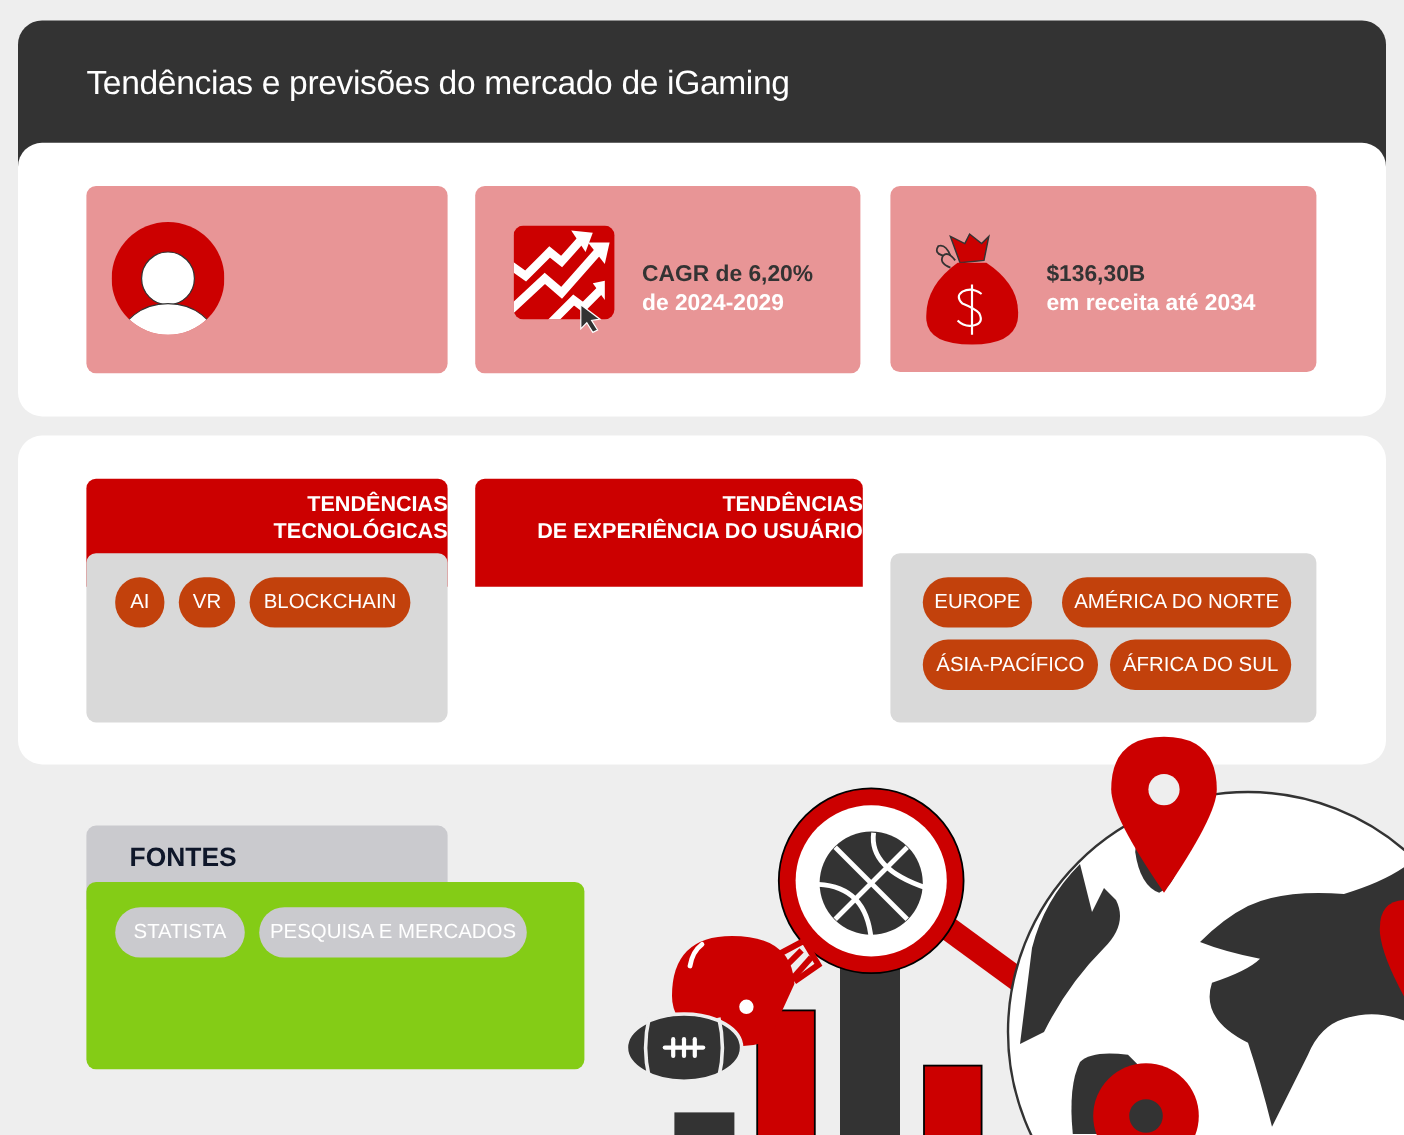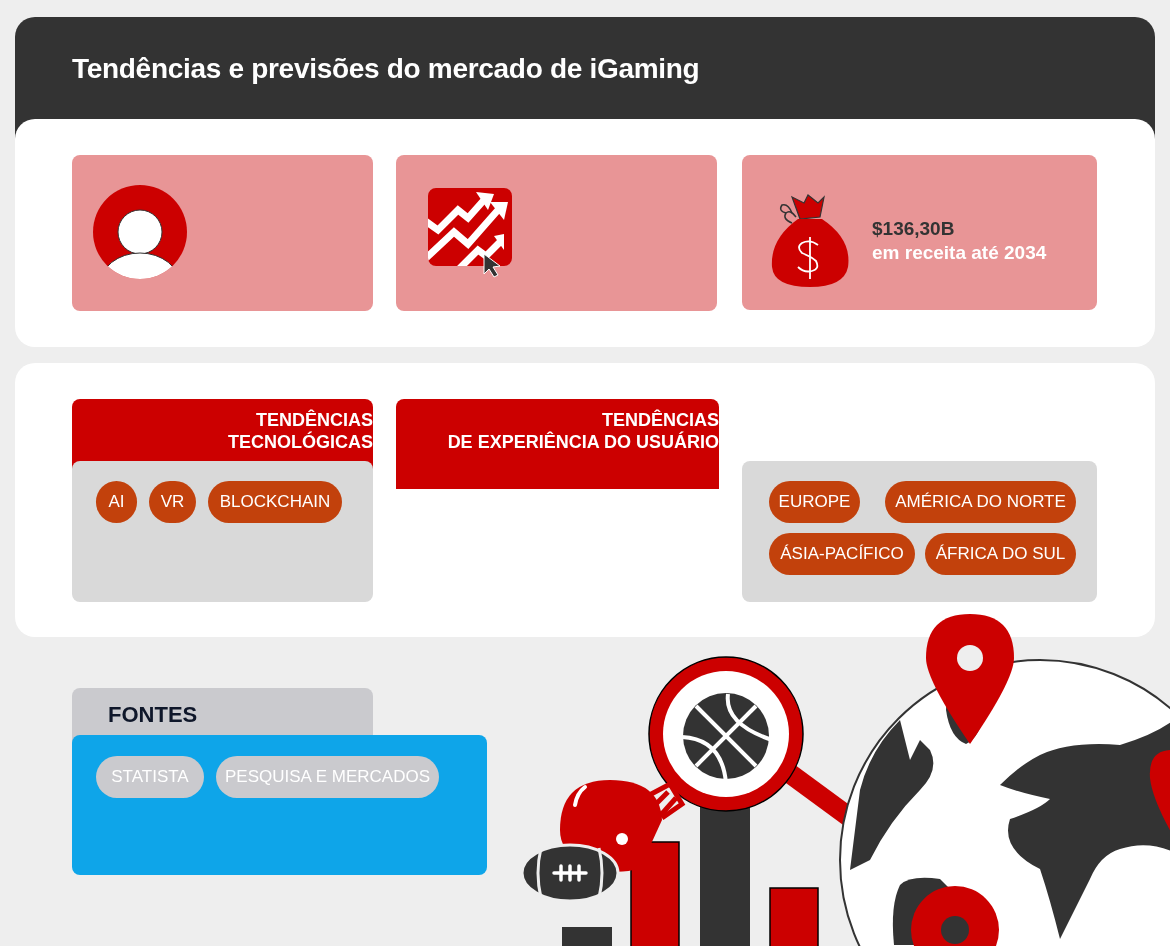--- a/index.html
+++ b/index.html
@@ -9,21 +9,21 @@
       font-family: "Liberation Sans", sans-serif;
       position: relative;
       color: #333;
     }
     .header {
       position: absolute; left: 15px; top: 17px; width: 1140px; height: 140px;
       background: #333333; border-radius: 20px 20px 0 0;
     }
     .header h1 {
       position: absolute; left: 57px; top: 36px;
-      color: #ffffff; font-size: 28px; font-weight: bold; letter-spacing: -0.3px;
+      color: #ffffff; font-size: 28px; font-weight: normal; letter-spacing: -0.3px;
       font-family: "Liberation Sans", sans-serif;
     }
     .panel {
       position: absolute; left: 15px; width: 1140px; background: #ffffff; border-radius: 20px;
     }
     .panel.stats { top: 119px; height: 228px; }
     .panel.trends { top: 363px; height: 274px; text-align: right; }
 
     .stat-card {
       position: absolute; background: #e89596; border-radius: 8px;
@@ -50,22 +50,22 @@
       display: flex; align-items: center; justify-content: center;
       cursor: pointer; white-space: nowrap;
     }
 
     .fontes-tab {
       position: absolute; left: 72px; top: 688px; width: 301px; height: 70px;
       background: #cacace; border-radius: 8px 8px 0 0;
       color: #0f172a; font-weight: bold; font-size: 22px; padding: 14px 0 0 36px;
     }
     .fontes-body {
-      position: absolute; left: 72px; top: 735px; width: 415px; height: 140px;
-      background: #0ea5e9; border-radius: 8px;
+      position: absolute; left: 72px; top: 735px; width: 415px; height: 156px;
+      background: #84cc16; border-radius: 8px;
     }
     .pill.grey { background: #cacace; color: #fff; }
 
     .illus { position: absolute; left: 500px; top: 600px; width: 670px; height: 346px; }
   </style>
 </head>
 <body>
 
 <div class="header">
   <h1>Tendências e previsões do mercado de iGaming</h1>
@@ -101,20 +101,24 @@
         <polyline points="-4,72 26,44 40,56 70,22"></polyline>
         <polyline points="30,82 50,62 58,68 72,54"></polyline>
       </g>
       <g fill="#fff">
         <polygon points="48,4 66,6 60,22"></polygon>
         <polygon points="62,14 80,14 76,32"></polygon>
         <polygon points="66,48 76,46 76,62"></polygon>
       </g>
       <polygon points="56,66 56,86 61,81 66,89 70,87 65,79 72,78" fill="#333" stroke="#fff" stroke-width="1"></polygon>
     </svg>
+    <div class="stat-text" style="position:absolute; left:139px; top:62px;">
+      <span class="dark">CAGR de 6,20%</span>
+      <span class="light">de 2024-2029</span>
+    </div>
   </div>
 
   <div class="stat-card" style="left:727px; top:36px; width:355px; height:155px;">
     <svg style="position:absolute; left:28px; top:38px;" width="82" height="96" viewBox="0 0 82 96">
       <polygon points="22,4 34,10 38,2 48,10 54,4 50,24 30,26" fill="#cc0000" stroke="#333" stroke-width="1.2"></polygon>
       <path d="M22 30 q-10 -4 -6 -10 q4 -4 10 4" fill="none" stroke="#333" stroke-width="1.5"></path>
       <path d="M16 20 q-8 -2 -4 -8 q6 -2 10 8" fill="none" stroke="#333" stroke-width="1.5"></path>
       <path d="M28 26 L52 26 Q82 46 78 74 Q74 94 40 94 Q4 94 2 74 Q0 46 28 26 Z" fill="#cc0000"></path>
       <path d="M48 52 q-8 -6 -16 -2 q-6 4 0 10 q10 4 14 8 q4 8 -4 10 q-8 2 -14 -4" fill="none" stroke="#fff" stroke-width="1.8"></path>
       <line x1="40" y1="44" x2="40" y2="86" stroke="#fff" stroke-width="1.8"></line>

